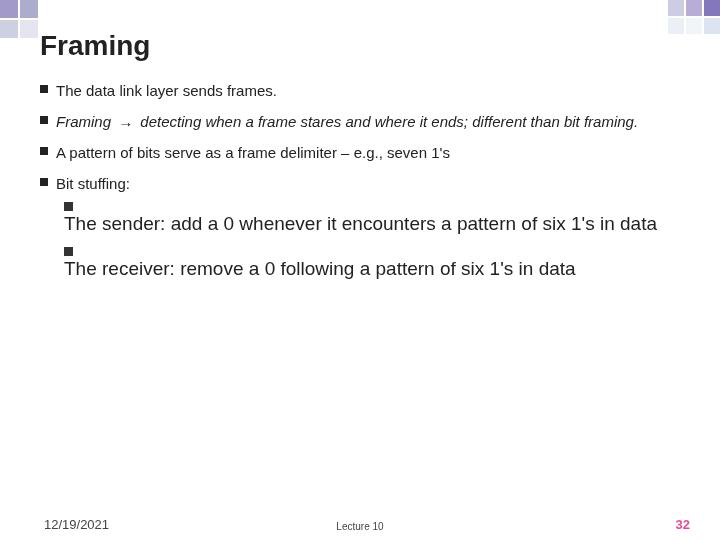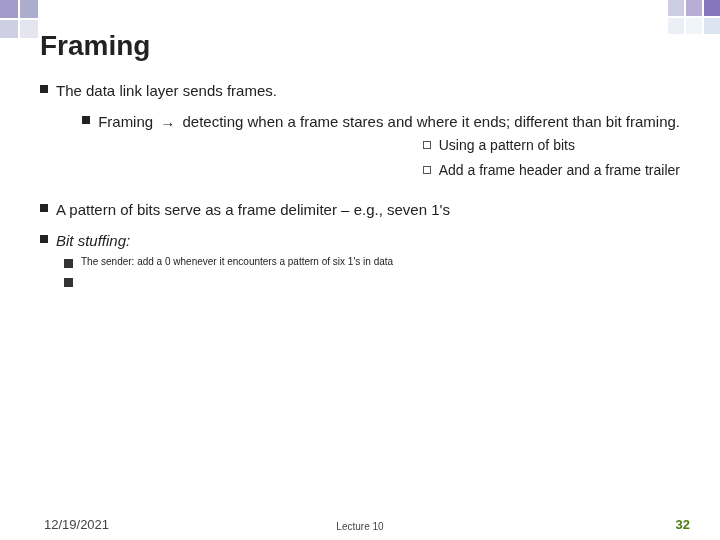--- a/index.html
+++ b/index.html
@@ -162,37 +162,38 @@
       font-size: 10px;
       color: #444;
     }
 
     .footer-right {
       position: absolute;
       bottom: 8px;
       right: 30px;
       font-size: 13px;
       font-weight: bold;
-      color: #4d7c0f;
+      color: #ec4899;
     }
 
     .footer-left {
       position: absolute;
       bottom: 8px;
       left: 44px;
       font-size: 13px;
       color: #444;
     }
 
     .bit-stuffing-sub {
       margin-left: 24px;
     }
 
     .bit-stuffing-sub .sub-item {
-      font-size: 10px;
+      font-size: 19px;
+      flex-direction: column;
     }
 
     .square-filled {
       display: inline-block;
       width: 9px;
       height: 9px;
       background: #333;
       margin-right: 8px;
       margin-top: 4px;
       min-width: 9px;
@@ -222,56 +223,47 @@
 
   <ul class="bullet-list">
 
     <li class="bullet-item">
       <span class="bullet-icon square"></span>
       <span>
         The data link layer sends <span class="underline">frames.</span>
       </span>
     </li>
 
-    <li class="bullet-item" style="flex-direction:column; align-items: flex-end;">
+    <li class="bullet-item" style="align-items: center; font-style: italic;">
       <div style="display:flex; align-items:flex-start;">
         <span class="bullet-icon square"></span>
         <span>
           Framing <span class="arrow">→</span> detecting when a frame stares and where it ends; different than bit framing.
         </span>
       </div>
-      <ul class="sub-list">
-        <li class="sub-item">
-          <span class="bullet-icon open-square"></span>
-          <span>Using a pattern of bits</span>
-        </li>
-        <li class="sub-item">
-          <span class="bullet-icon open-square"></span>
-          <span>Add a frame header and a frame trailer</span>
-        </li>
-      </ul>
     </li>
 
     <li class="bullet-item">
       <span class="bullet-icon square"></span>
       <span>A pattern of bits serve as a frame delimiter – e.g., seven 1's</span>
     </li>
 
     <li class="bullet-item" style="flex-direction:column; align-items:flex-start;">
-      <div style="display:flex; align-items:flex-start;font-style:italic;">
+      <div style="display:flex; align-items:flex-start;">
         <span class="bullet-icon square"></span>
         <span>Bit stuffing:</span>
       </div>
       <ul class="sub-list bit-stuffing-sub">
         <li class="sub-item">
           <span class="square-filled"></span>
           <span>The sender: add a 0 whenever it encounters a pattern of six 1's in data</span>
         </li>
         <li class="sub-item">
           <span class="square-filled"></span>
+          <span>The receiver: remove a 0 following a pattern of six 1's in data</span>
         </li>
       </ul>
     </li>
 
   </ul>
 </div>
 
 <div class="footer-left">12/19/2021</div>
 <div class="footer-center">Lecture 10</div>
 <div class="footer-right">32</div>

